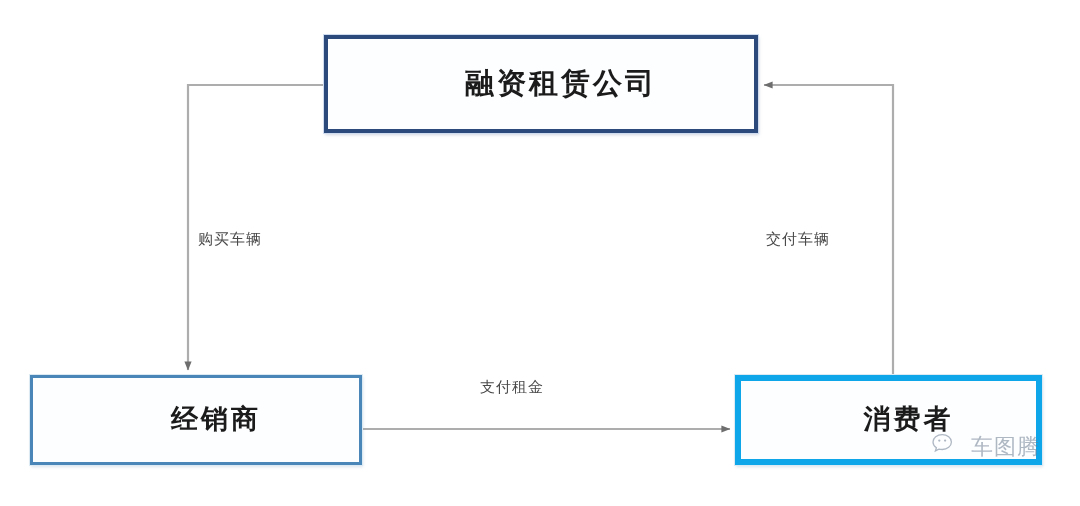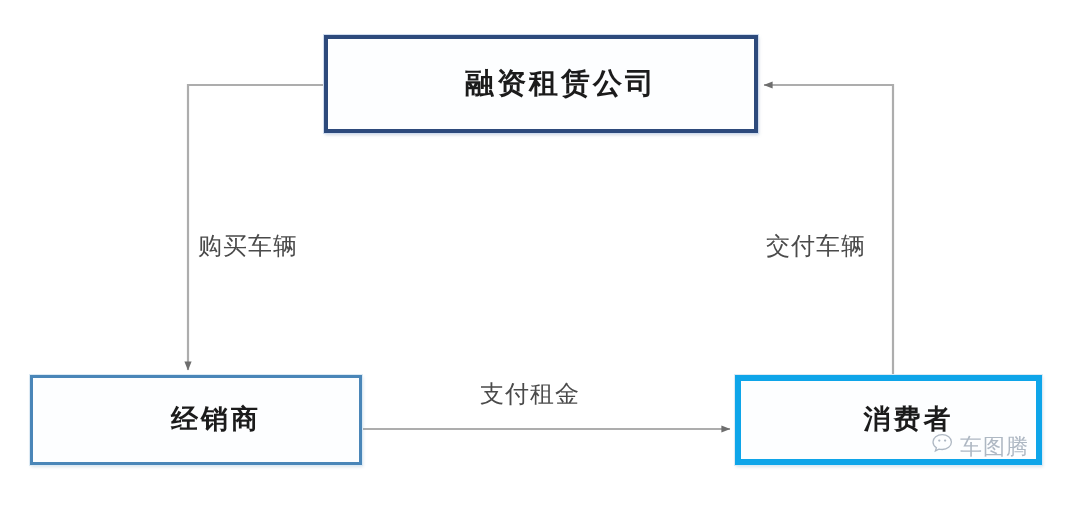--- a/index.html
+++ b/index.html
@@ -74,37 +74,37 @@
     left: 0;
     top: 0;
     width: 1080px;
     height: 506px;
     pointer-events: none;
   }
 
   
   .edge-label {
     position: absolute;
-    font-size: 24px;
+    font-size: 15px;
     color: #4a4a4a;
     white-space: nowrap;
     letter-spacing: 1px;
   }
   #label-purchase { left: 198px; top: 230px; }
   #label-rent     { left: 766px; top: 230px; }
   #label-deliver  { left: 480px; top: 378px; }
 
   
   #watermark {
     position: absolute;
     left: 932px;
     top: 432px;
     display: flex;
     align-items: center;
-    gap: 2px;
+    gap: 13px;
     opacity: 0.55;
   }
   #watermark .wm-text {
     font-size: 22px;
     color: #6f7f93;
     letter-spacing: 1px;
     white-space: nowrap;
   }
   #watermark .wm-icon { display: block; }
 </style>

